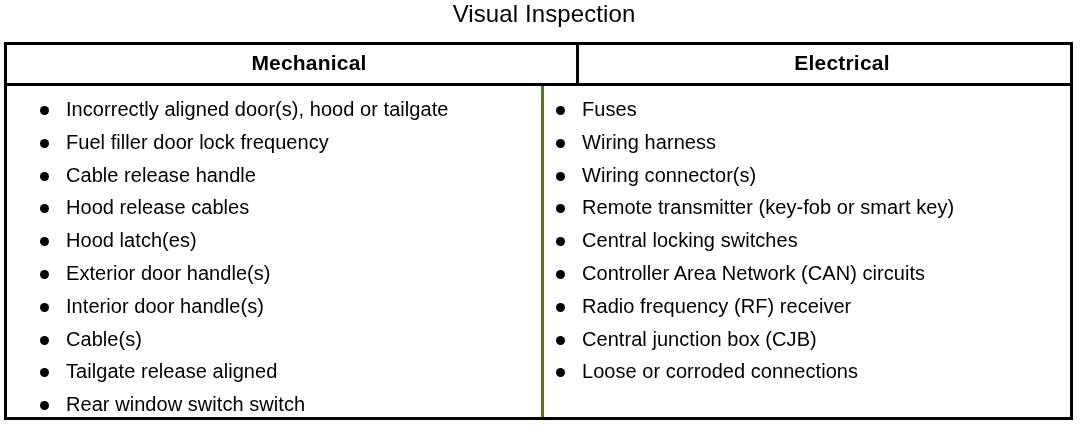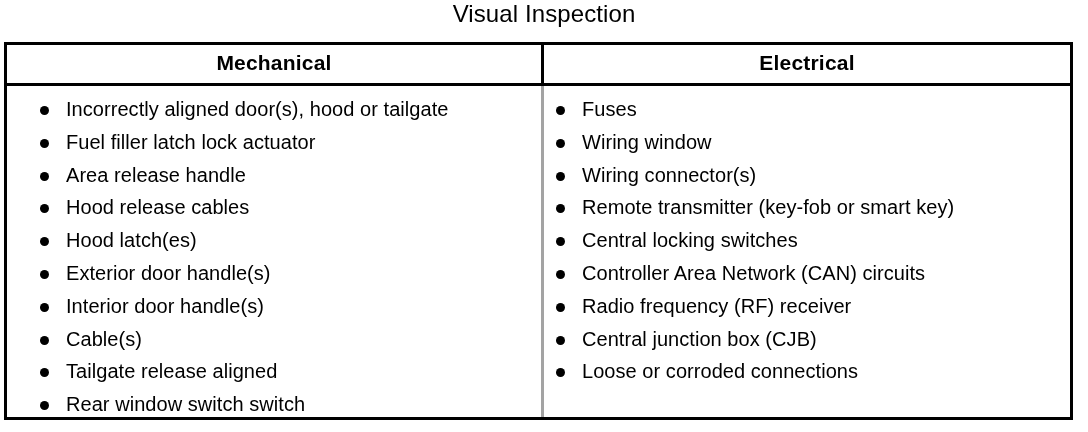--- a/index.html
+++ b/index.html
@@ -56,20 +56,21 @@
     height: 100%;
   }
 
   
   .header-row {
     position: relative;
     display: flex;
     height: 41px;                      
     border-bottom: 3px solid #000000;
     box-sizing: border-box;
+    padding-left: 35px;
   }
   .header-cell {
     flex: 0 0 auto;
     display: flex;
     align-items: center;
     justify-content: center;
     box-sizing: border-box;
     font-size: 21px;
     font-weight: bold;
     letter-spacing: 0.2px;
@@ -83,21 +84,21 @@
   .body-row {
     display: flex;
     height: 331px;
     box-sizing: border-box;
   }
   .body-cell {
     flex: 0 0 auto;
     box-sizing: border-box;
     position: relative;
   }
-  .body-cell.left  { width: 537px; border-right: 3px solid #a3a3a3; }
+  .body-cell.left  { width: 537px; border-right: 3px solid #4d7c0f; }
   .body-cell.right { width: 466px; padding-left: 48px; }
 
   ul.bullet-list {
     list-style: none;
     margin: 0;
     padding: 0;
     position: absolute;
     top: 7px;
   }
   .body-cell.left  ul.bullet-list { left: 33px; }
@@ -143,25 +144,25 @@
       <div class="body-row">
 
         <div class="body-cell left">
           <ul class="bullet-list">
             <li>
               <span class="bullet-dot"></span>
               <span class="item-text">Incorrectly aligned door(s), hood or tailgate</span>
             </li>
             <li>
               <span class="bullet-dot"></span>
-              <span class="item-text">Fuel filler latch lock actuator</span>
-            </li>
-            <li>
-              <span class="bullet-dot"></span>
-              <span class="item-text">Area release handle</span>
+              <span class="item-text">Fuel filler door lock frequency</span>
+            </li>
+            <li>
+              <span class="bullet-dot"></span>
+              <span class="item-text">Cable release handle</span>
             </li>
             <li>
               <span class="bullet-dot"></span>
               <span class="item-text">Hood release cables</span>
             </li>
             <li>
               <span class="bullet-dot"></span>
               <span class="item-text">Hood latch(es)</span>
             </li>
             <li>
@@ -188,21 +189,21 @@
         </div>
 
         <div class="body-cell right">
           <ul class="bullet-list">
             <li>
               <span class="bullet-dot"></span>
               <span class="item-text">Fuses</span>
             </li>
             <li>
               <span class="bullet-dot"></span>
-              <span class="item-text">Wiring window</span>
+              <span class="item-text">Wiring harness</span>
             </li>
             <li>
               <span class="bullet-dot"></span>
               <span class="item-text">Wiring connector(s)</span>
             </li>
             <li>
               <span class="bullet-dot"></span>
               <span class="item-text">Remote transmitter (key-fob or smart key)</span>
             </li>
             <li>

